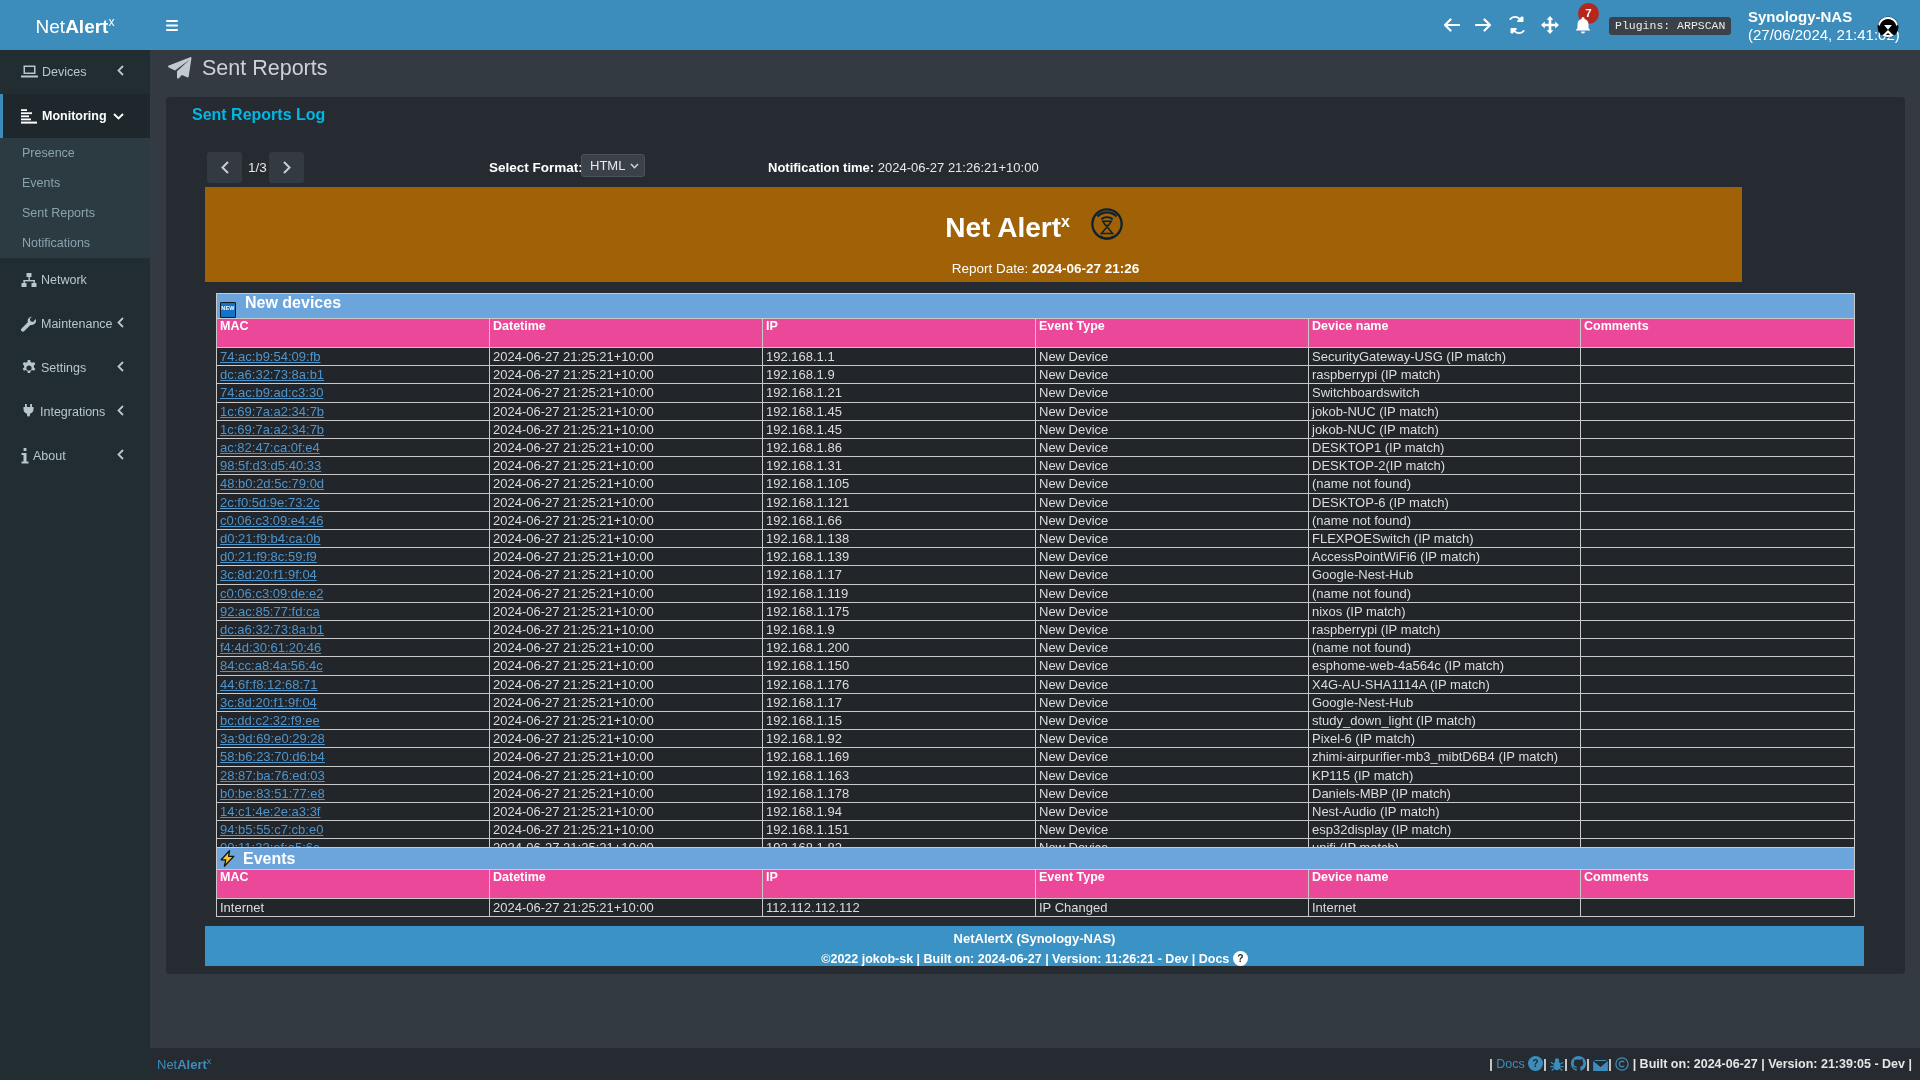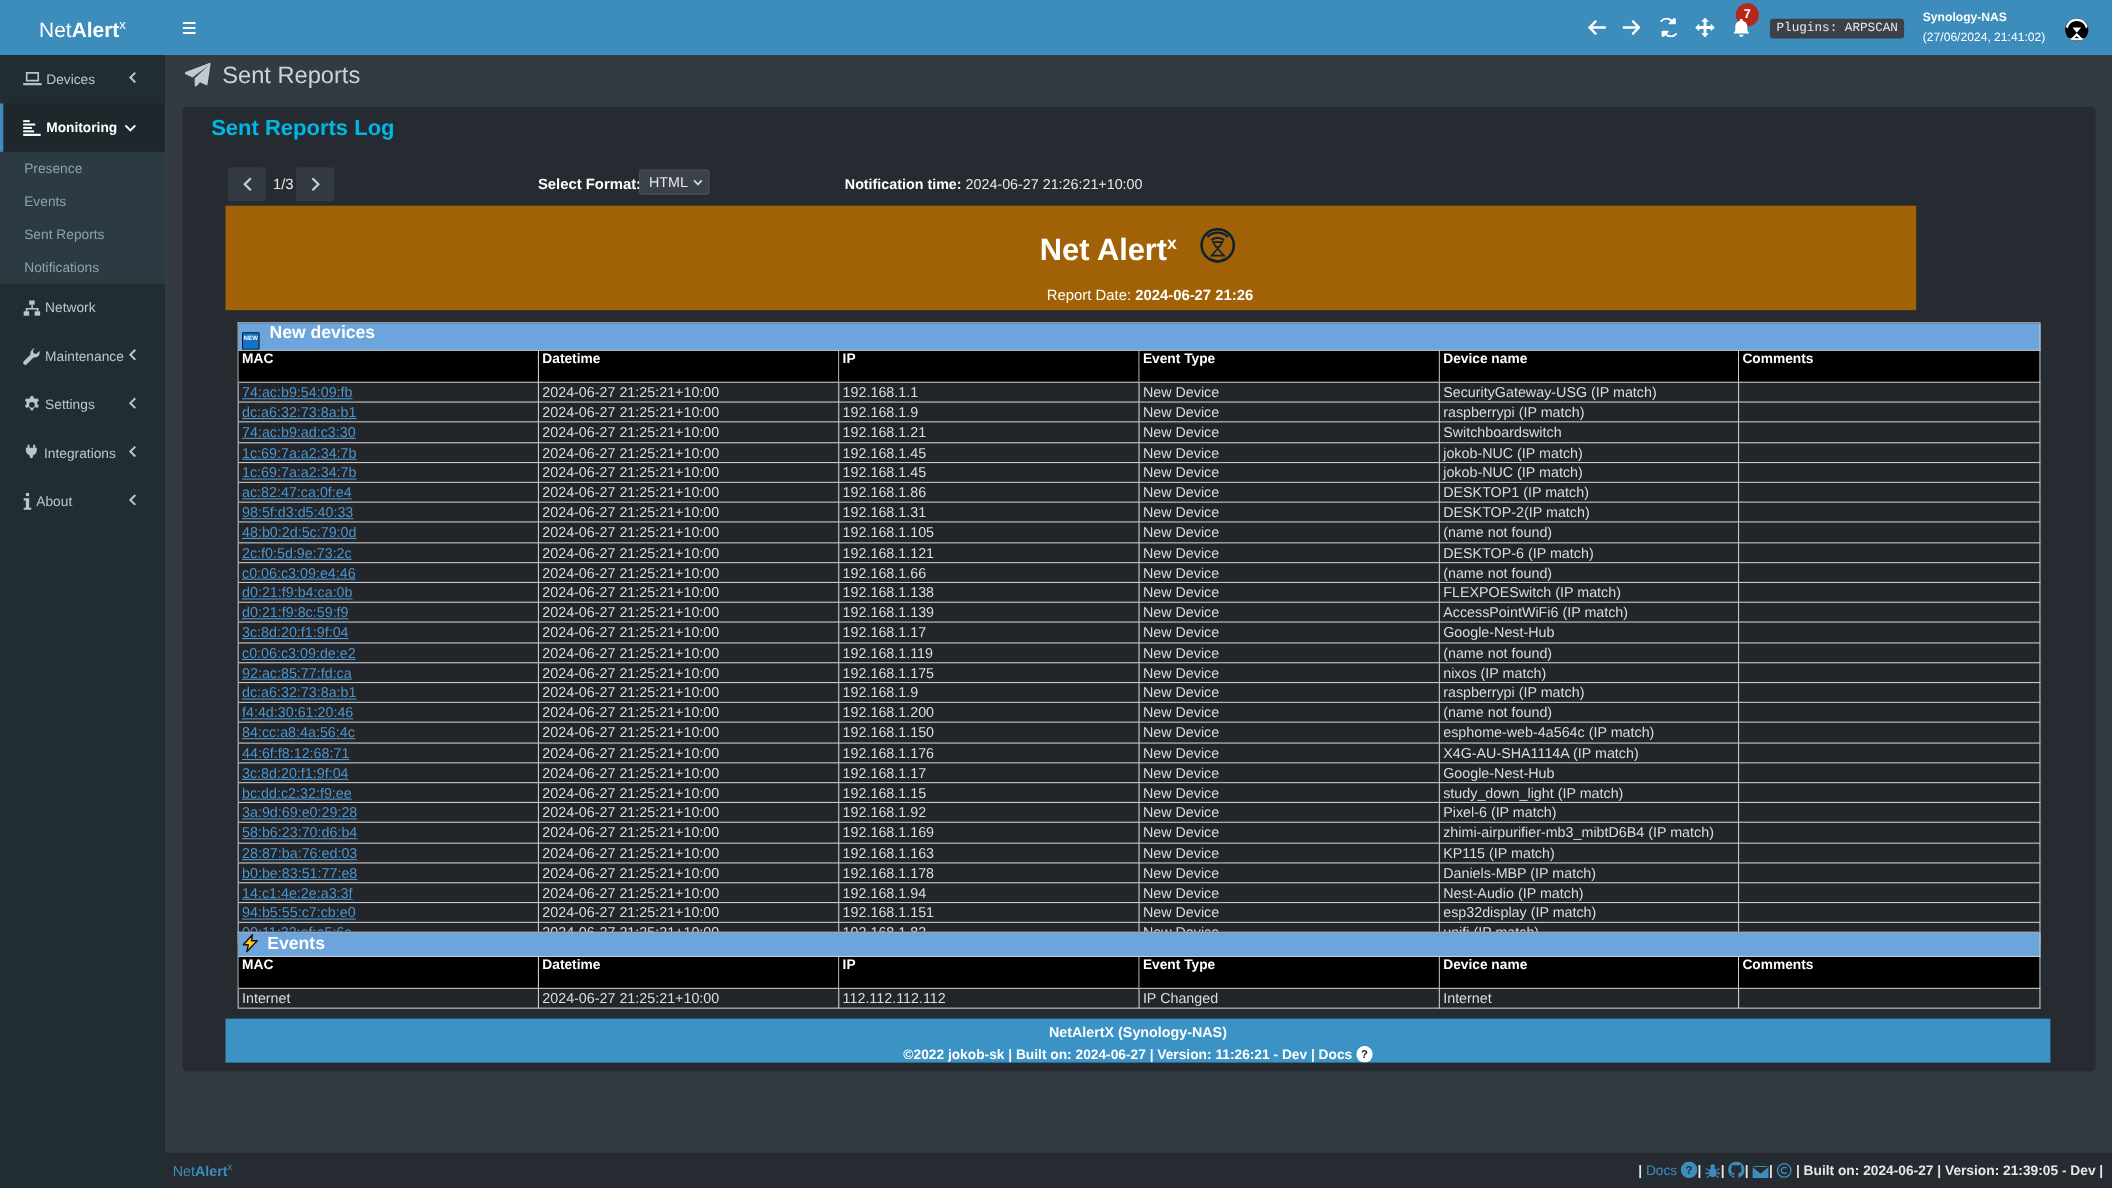--- a/index.html
+++ b/index.html
@@ -7,39 +7,39 @@
 .abs { position:absolute; }
 
 #navbar { position:absolute; left:0; top:0; width:1920px; height:50px; background:#3c8dbc; }
 #logo { position:absolute; left:0; top:-3px; width:150px; height:50px; color:#fff;
   font-size:19px; text-align:center; line-height:50px; }
 #logo b { font-weight:700; }
 #logo sup { font-size:12px; }
 #plugins-badge { position:absolute; left:1609px; top:17px; height:18px; background:#3a4149;
   color:#eaeaea; font-family:"Liberation Mono", monospace; font-size:11.5px; line-height:18px;
   padding:0 6px; border-radius:3px; }
-#nas-info { position:absolute; left:1748px; top:8px; text-align:left; color:#fff; font-size:11px; line-height:17.5px; }
+#nas-info { position:absolute; left:1748px; top:8px; text-align:left; color:#fff; font-size:15px; line-height:17.5px; }
 #nas-info b { font-weight:700; }
 #avatar { position:absolute; left:1874px; top:13px; }
 #badge7 { position:absolute; left:1578px; top:3px; width:21px; height:21px; border-radius:50%;
   background:#b5271c; color:#fff; font-size:11.5px; font-weight:700; text-align:center; line-height:21px; }
 
 #sidebar { position:absolute; left:0; top:50px; width:150px; height:1030px; background:#222d32; }
 .sitem { position:relative; height:44px; display:flex; align-items:center; padding-left:21px;
   color:#b8c7ce; font-size:12.5px; }
 .sitem svg { margin-right:4px; }
 .sitem .chev { position:absolute; right:22px; }
 #mon { background:#1e282c; color:#fff; font-weight:700; border-left:3px solid #3c8dbc; padding-left:18px; }
 #submenu { background:#2c3b41; }
 .sub { height:30px; line-height:30px; padding-left:22px; color:#8aa4af; font-size:12.5px; }
 
 #cheader { position:absolute; left:168px; top:56px; color:#cdd2d9; font-size:21.5px; display:flex; align-items:center; }
 #cheader svg { margin-right:10px; }
 #box { position:absolute; left:166px; top:97px; width:1739px; height:877px; background:#262b31; border-radius:4px; }
-#boxtitle { position:absolute; left:26px; top:9px; color:#00b8e5; font-size:20px; font-weight:700; }
+#boxtitle { position:absolute; left:26px; top:9px; color:#00b8e5; font-size:16px; font-weight:700; }
 .pagebtn { position:absolute; top:55px; width:35px; height:31px; background:#343a42; border-radius:3px;
   display:flex; align-items:center; justify-content:center; }
 #pageno { position:absolute; left:80px; top:55px; width:23px; height:31px; line-height:31px;
   text-align:center; color:#e6e6e6; font-size:13.5px; }
 #selfmt { position:absolute; left:323px; top:55px; height:31px; line-height:31px; color:#fff;
   font-size:13.5px; font-weight:700; }
 #fmtsel { position:absolute; left:415px; top:57px; width:64px; height:23px; background:#3a4149;
   border:1px solid #4b525a; border-radius:3px; color:#e8e8e8; font-size:13px; line-height:21px;
   padding-left:8px; }
 #fmtsel .caret { position:absolute; right:5px; top:8px; width:9px; height:6px; line-height:0; }
@@ -48,21 +48,21 @@
 
 #rband { position:absolute; left:39px; top:90px; width:1537px; height:95px; background:#a16207; color:#fff;text-decoration:underline; }
 #rtitle { position:absolute; left:0; width:1659px; top:19px; text-align:center; font-size:28px; font-weight:700; line-height:32px; }
 #rtitle sup { font-size:16px; }
 #rtitle svg { vertical-align:-4px; margin-left:12px; }
 #rdate { position:absolute; left:0; width:1659px; top:74px; text-align:center; font-size:13.5px;padding-left:22px; }
 table.rep { position:absolute; left:50px; border-collapse:separate; border-spacing:0; table-layout:fixed;
   width:1638px; background:#22262b; border-top:1px solid #c9c9c9; border-left:1px solid #c9c9c9; }
 table.rep td, table.rep th { border-right:1px solid #c9c9c9; border-bottom:1px solid #c9c9c9;
   overflow:hidden; white-space:nowrap; }
-table.rep th { background:#000000; color:#fff; text-align:left; font-size:12.5px; font-weight:700;
+table.rep th { background:#ec4899; color:#fff; text-align:left; font-size:12.5px; font-weight:700;
   height:17px; padding:0 0 14px 3px; }
 table.rep td { color:#dcdcdc; font-size:13px; height:17.2px; line-height:17.2px; padding:0 0 0 3px; }
 table.rep td.mac { color:#4f94ca;text-decoration:underline; }
 table.rep tr.sechead td { background:#6ca5dc; color:#fff; font-weight:700; font-size:16px;
   height:22px; padding-left:3px; }
 #t1 { top:196px; }
 #t2 { top:750px; }
 #rfoot { position:absolute; left:39px; top:829px; width:1659px; height:40px; background:#3a92c5;
   color:#fff; text-align:center; font-size:12.5px; line-height:18.5px; }
 #rfoot .l1 { font-weight:700; font-size:13px; padding-top:4px; }

